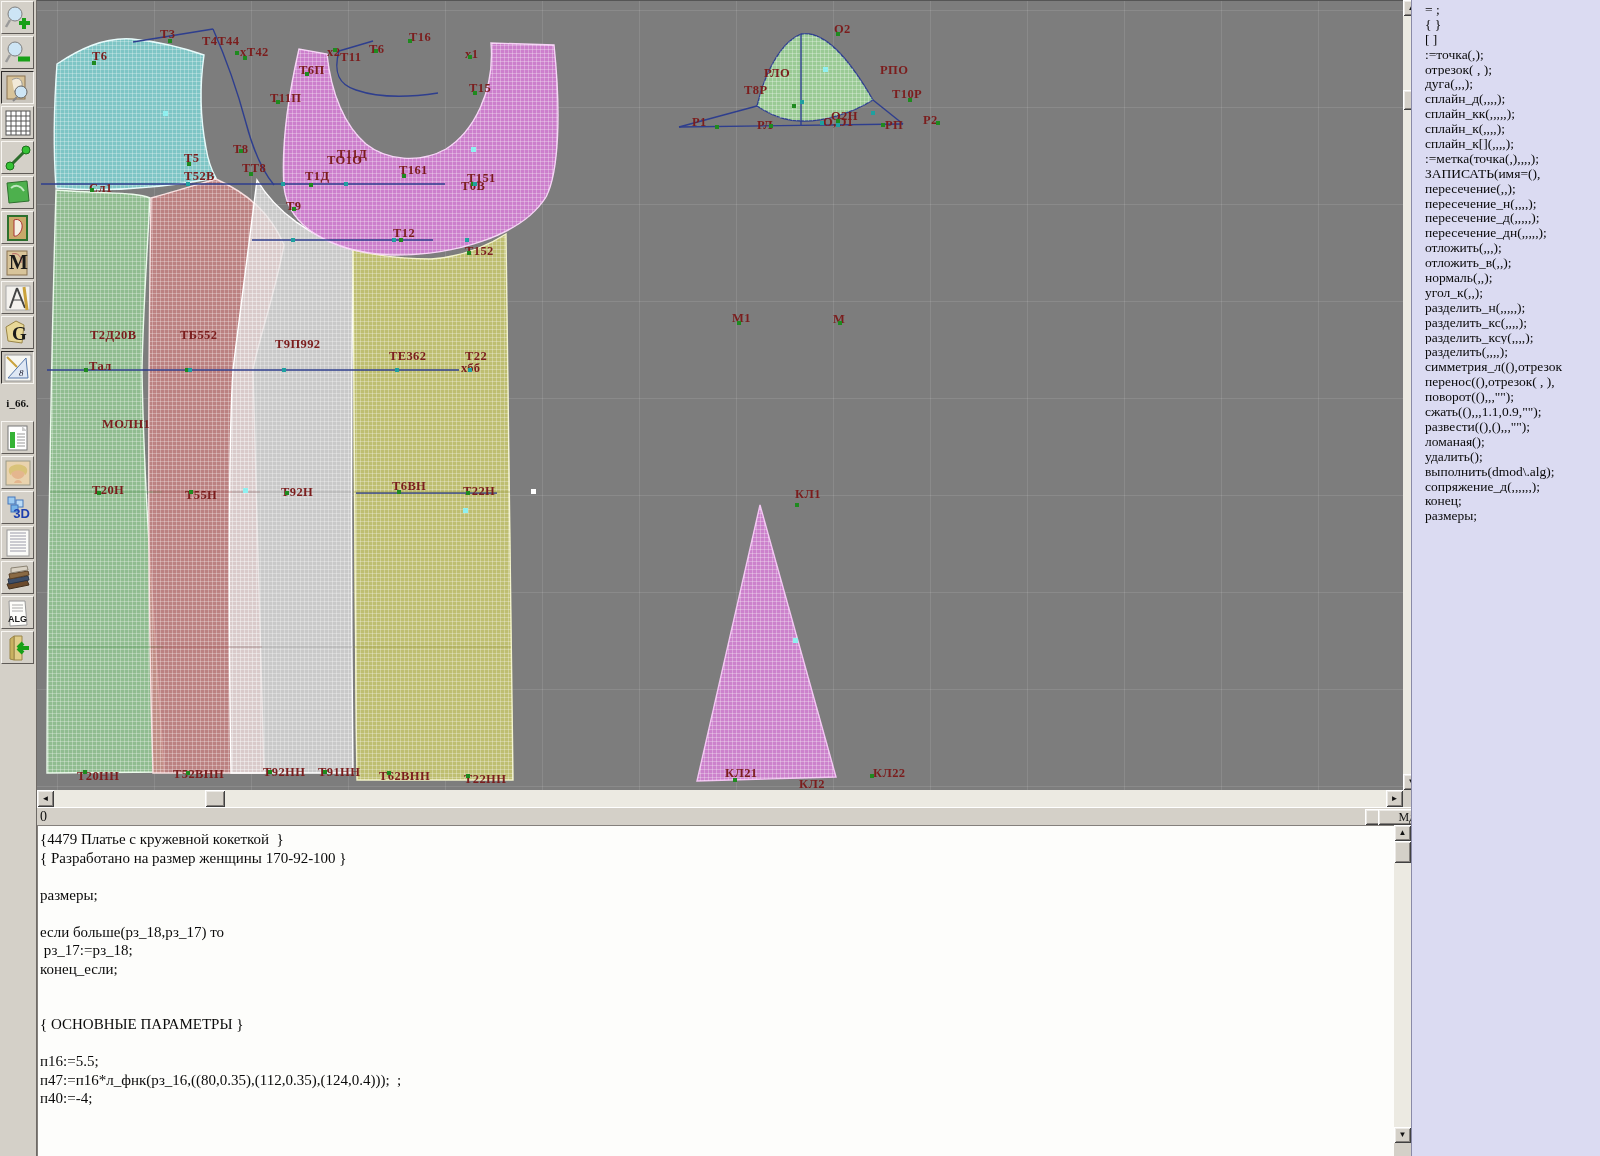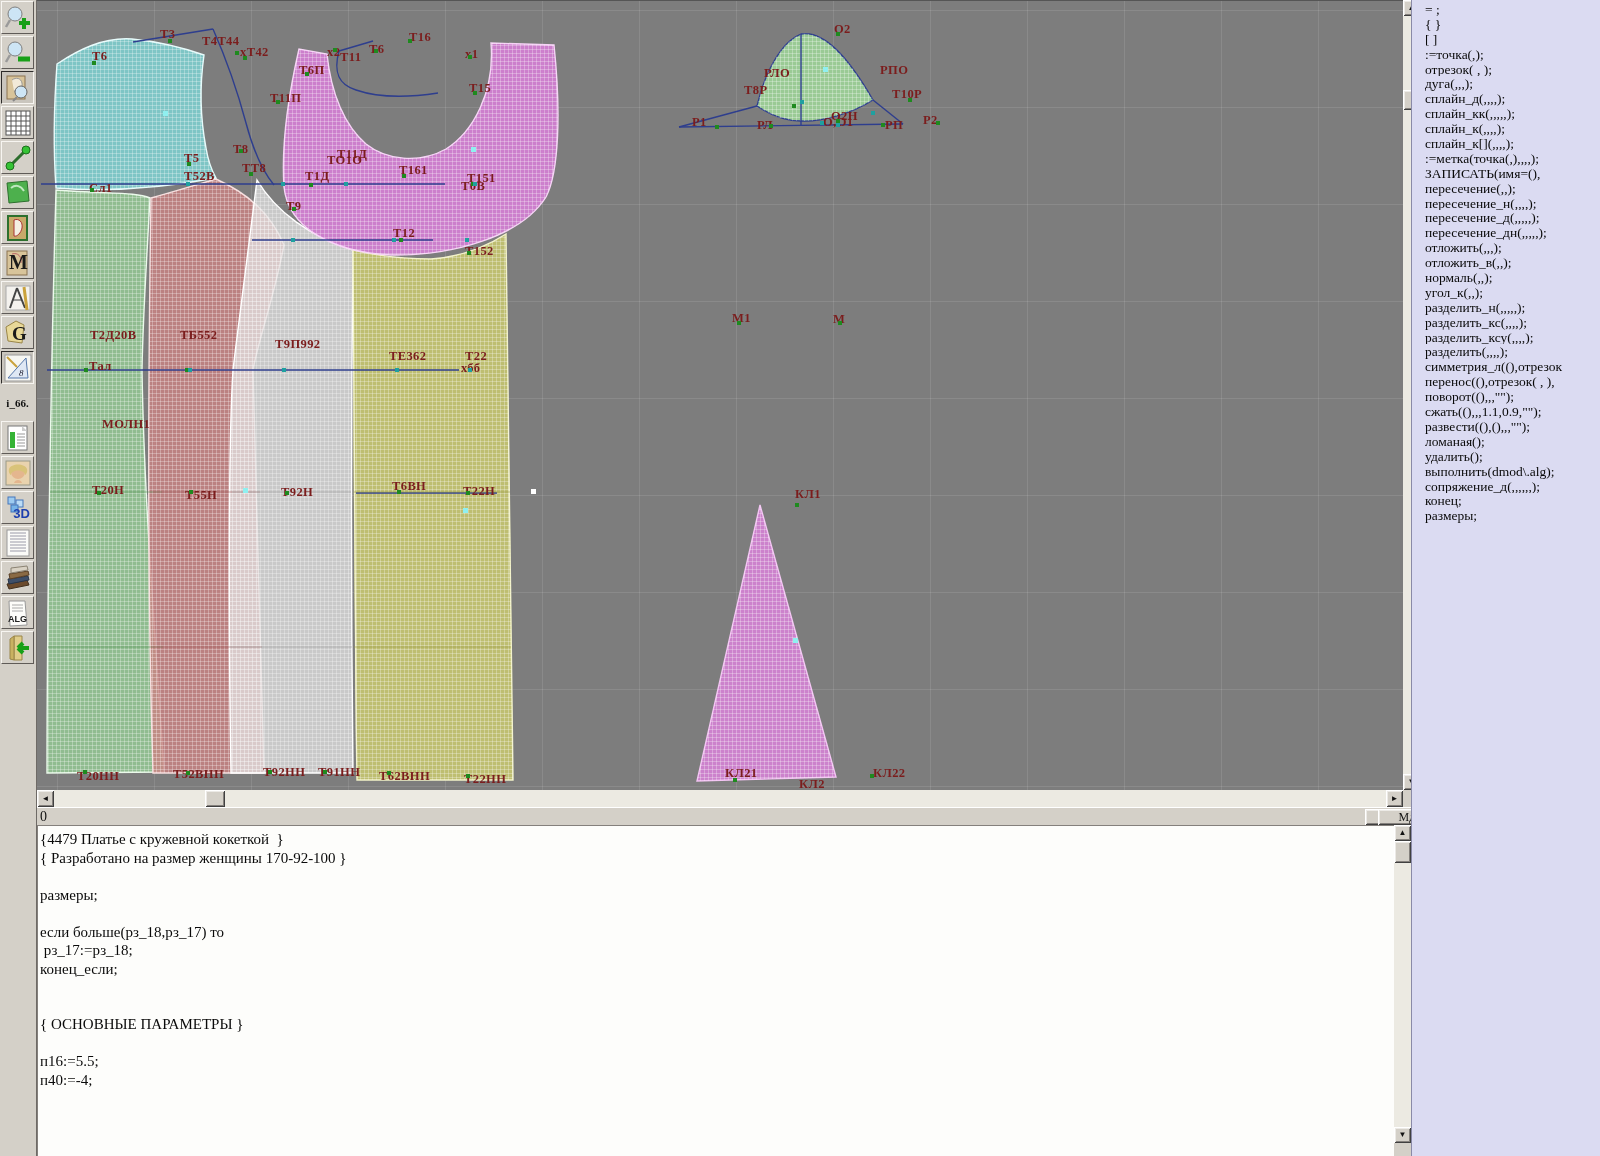--- a/index.html
+++ b/index.html
@@ -433,20 +433,21 @@
       <div class="code-line">размеры;</div>
       <div class="code-line">&nbsp;</div>
       <div class="code-line">если больше(рз_18,рз_17) то</div>
       <div class="code-line"> рз_17:=рз_18;</div>
       <div class="code-line">конец_если;</div>
       <div class="code-line">&nbsp;</div>
       <div class="code-line">&nbsp;</div>
       <div class="code-line">{ ОСНОВНЫЕ ПАРАМЕТРЫ }</div>
       <div class="code-line">&nbsp;</div>
       <div class="code-line">п16:=5.5;</div>
+      <div class="code-line">п47:=п16*л_фнк(рз_16,((80,0.35),(112,0.35),(124,0.4)));  ;</div>
       <div class="code-line">п40:=-4;</div>
     </div>
 
   <div class="sb-v" style="left:1394px;top:825px;height:318px;">
     <div class="sb-btn raised" style="left:0;top:0;">▲</div>
     <div class="sb-thumb raised" style="left:0;top:16px;width:17px;height:22px;"></div>
     <div class="sb-btn raised" style="left:0;top:302px;">▼</div>
   </div>
 
   <div class="rightpanel">

